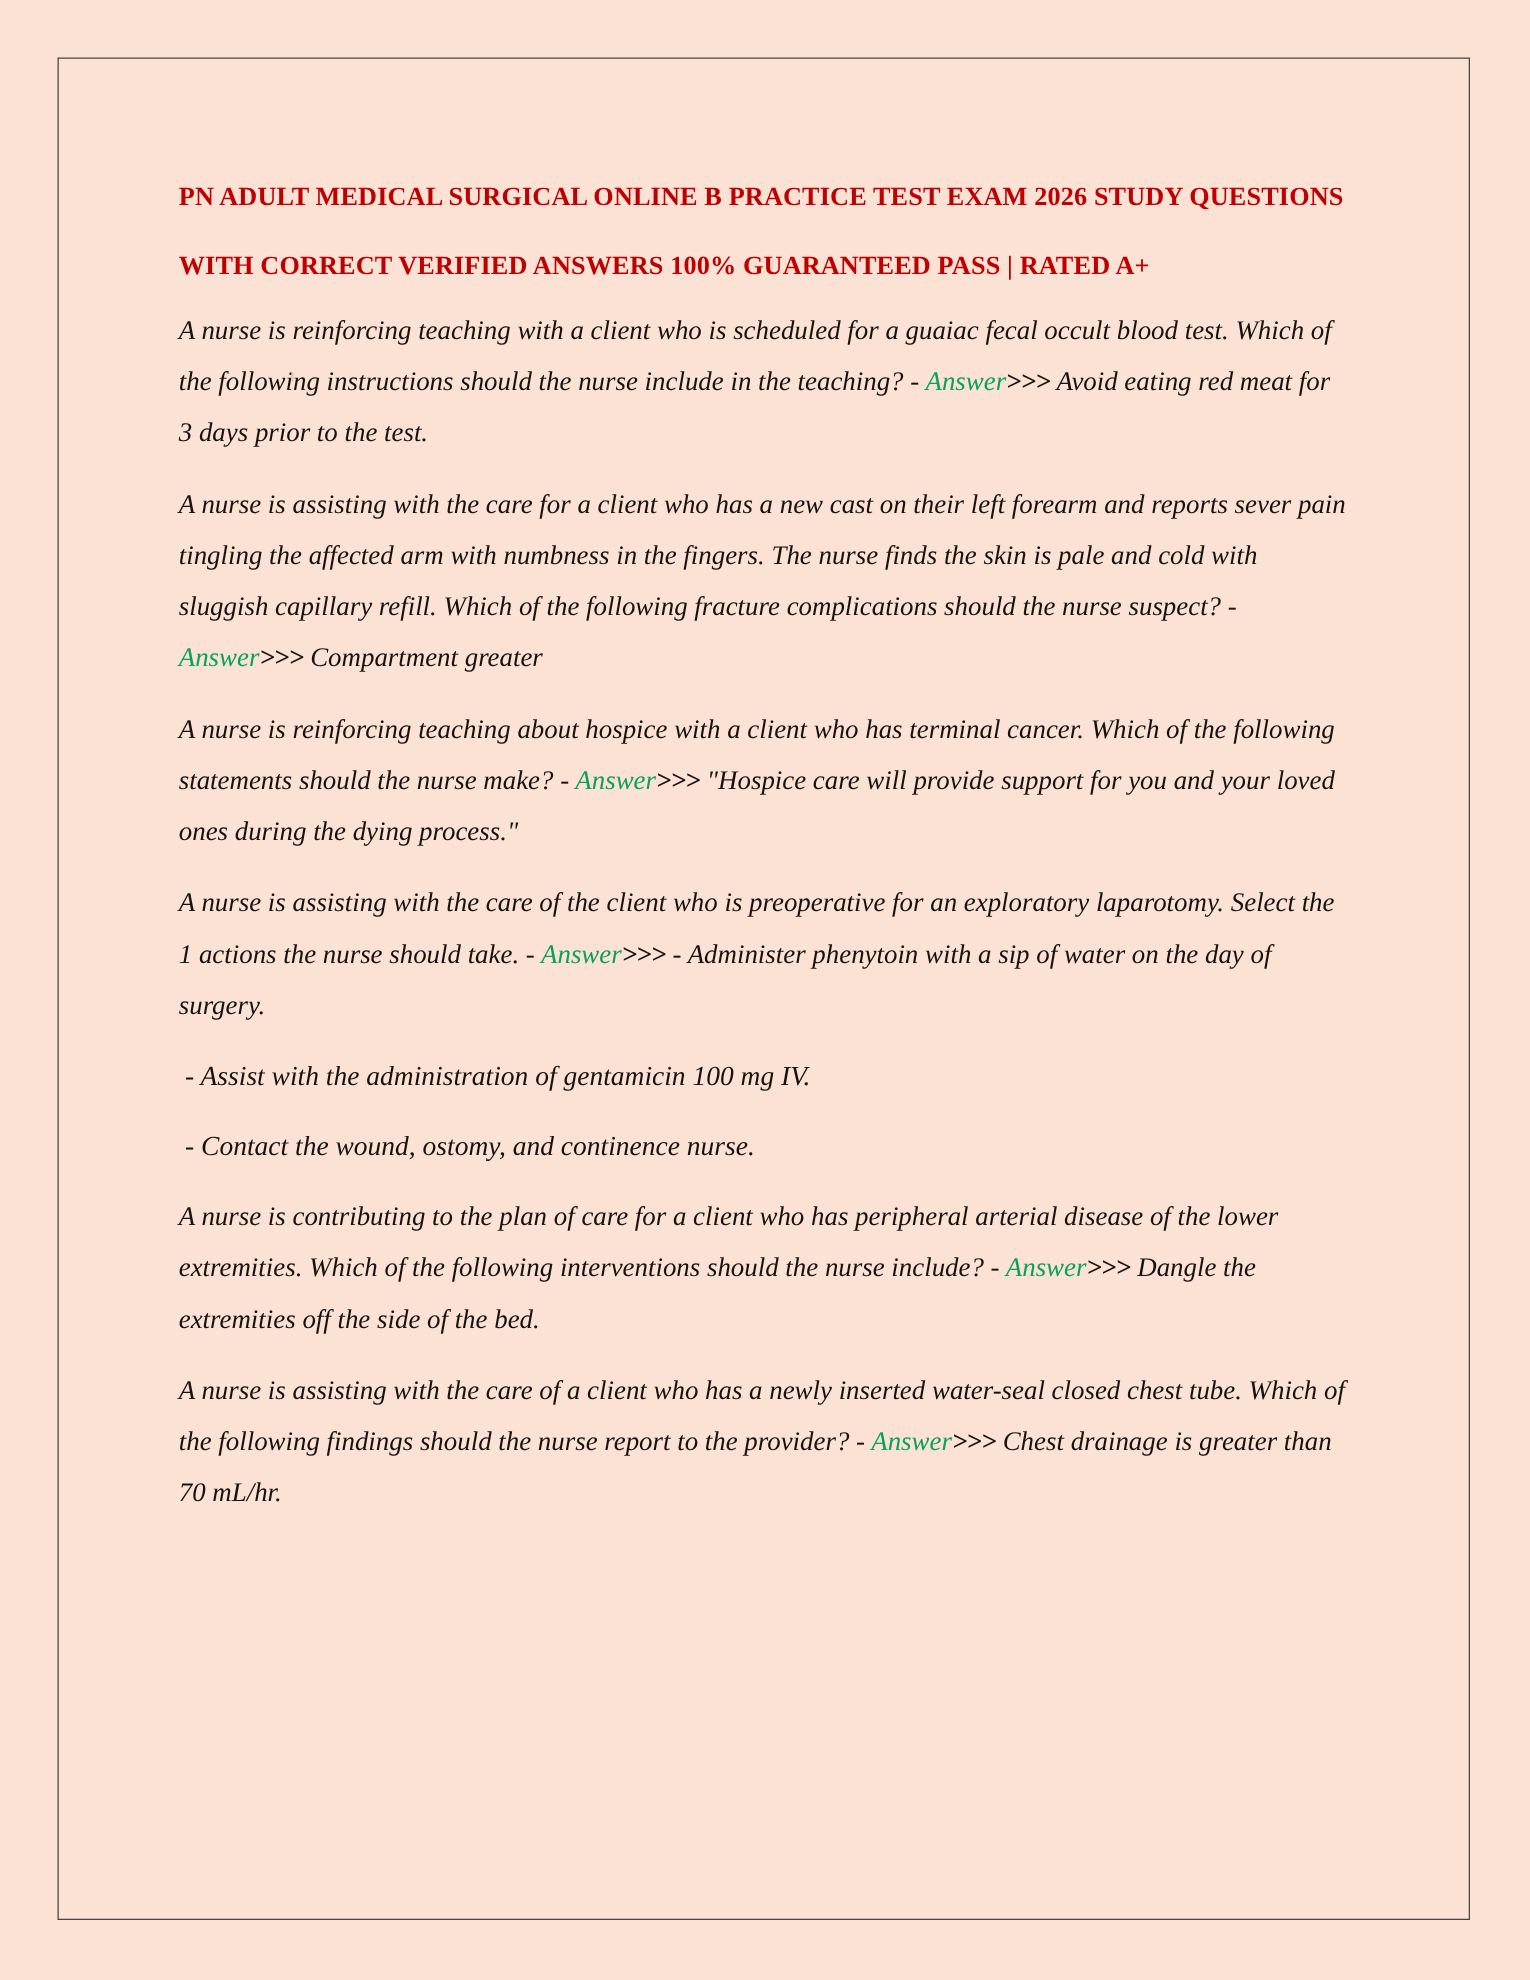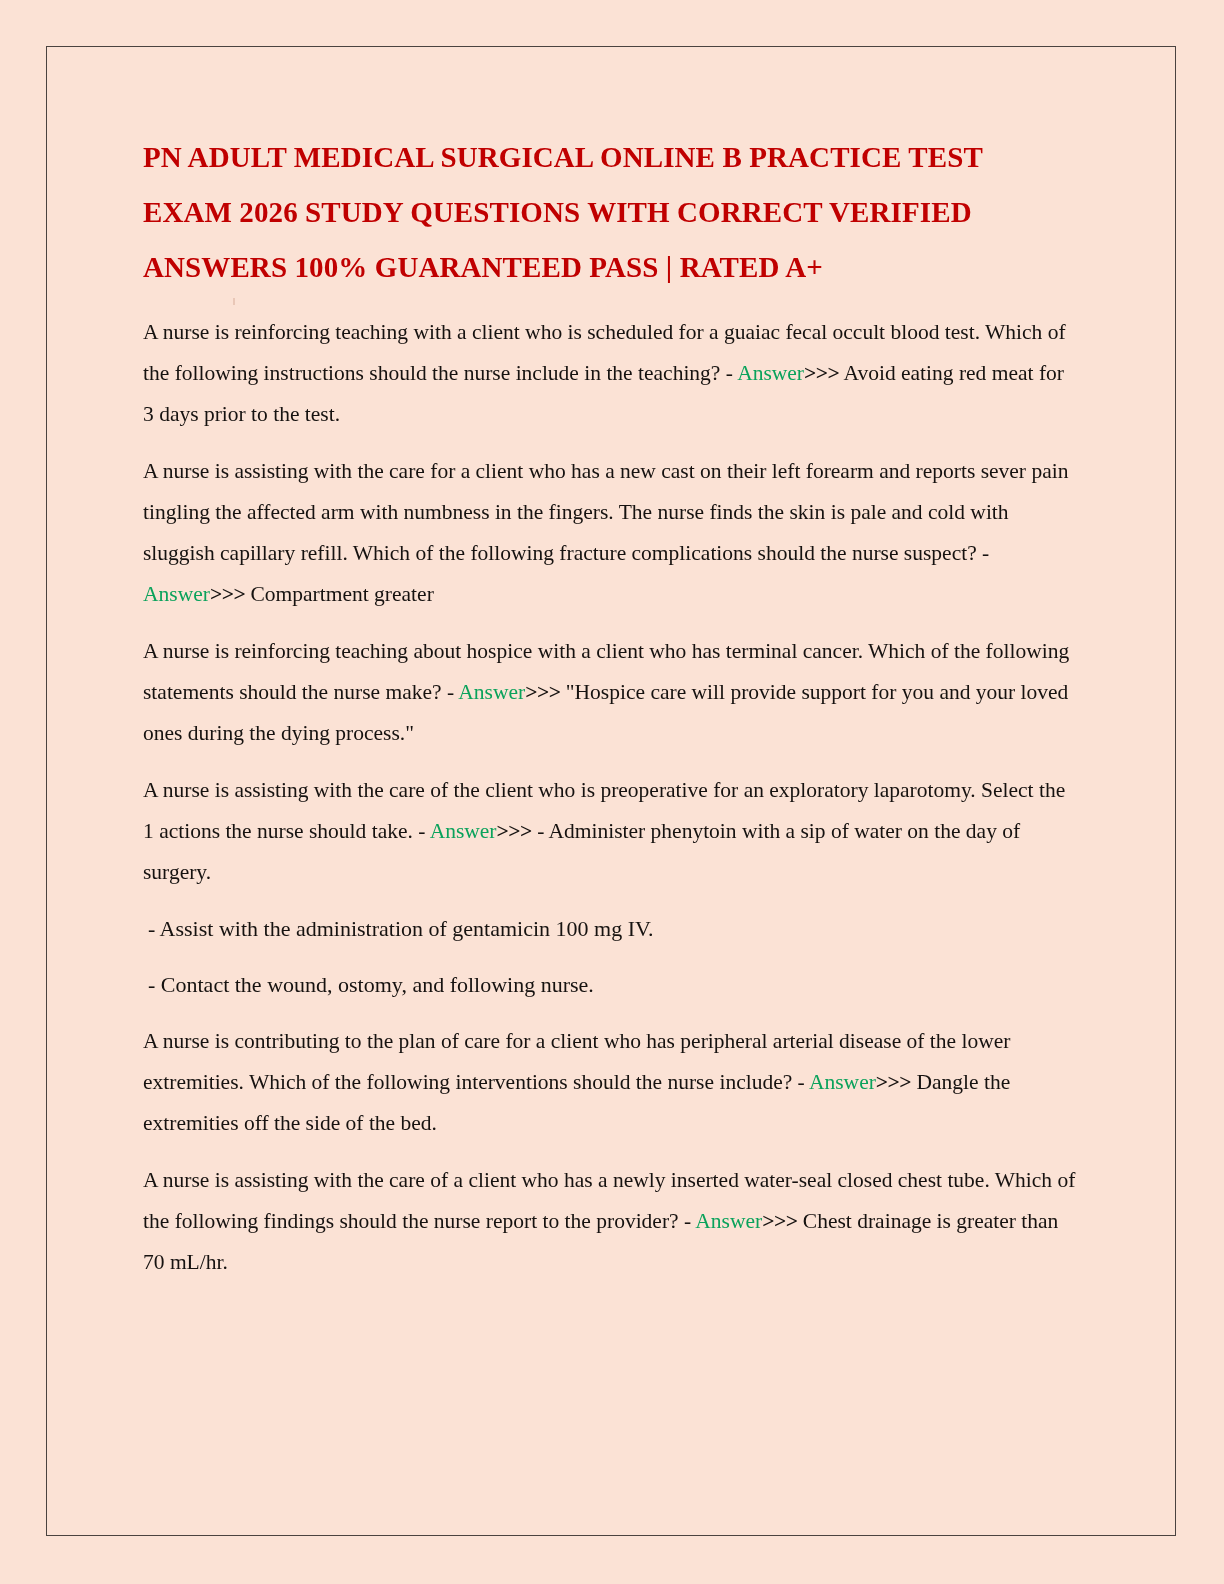--- a/index.html
+++ b/index.html
@@ -38,21 +38,21 @@
     position: absolute;
     left: 143px;
     top: 130px;
     width: 935px;
   }
 
   
   .doc-title {
     color: #c00000;
     font-weight: bold;
-    font-size: 29px;
+    font-size: 21px;
     line-height: 55px;
     letter-spacing: 0.1px;
     margin: 0 0 0 0;
     font-family: "Liberation Serif", "DejaVu Serif", serif;
   }
 
   .title-artifact {
     position: absolute;
     left: 90px;
     top: 168px;
@@ -88,21 +88,22 @@
     color: #0aa25b;
   }
 
   .chev {
     color: #161210;
     font-weight: bold;
     letter-spacing: -0.5px;
   }
 
   #body-block {
-    margin-top: 17px;
+    margin-top: 4px;
+    font-style: italic;
   }
 </style>
 </head>
 <body>
 
 <div id="page">
 
   <div id="page-frame"></div>
 
   <div id="content">
@@ -128,21 +129,21 @@
         <span>"Hospice care will provide support for you and your loved ones during the dying process."</span>
       </p>
 
       <p class="para spaced-top">
         <span>A nurse is assisting with the care of the client who is preoperative for an exploratory laparotomy. Select the 1 actions the nurse should take.</span><span> - </span><span class="answer-tag">Answer</span><span class="chev">&gt;&gt;&gt;</span>
         <span>- Administer phenytoin with a sip of water on the day of surgery.</span>
       </p>
 
       <div>
         <p class="bullet-line">- Assist with the administration of gentamicin 100 mg IV.</p>
-        <p class="bullet-line">- Contact the wound, ostomy, and following nurse.</p>
+        <p class="bullet-line">- Contact the wound, ostomy, and continence nurse.</p>
       </div>
 
       <p class="para spaced-top">
         <span>A nurse is contributing to the plan of care for a client who has peripheral arterial disease of the lower extremities. Which of the following interventions should the nurse include?</span><span> - </span><span class="answer-tag">Answer</span><span class="chev">&gt;&gt;&gt;</span>
         <span>Dangle the extremities off the side of the bed.</span>
       </p>
 
       <p class="para spaced-top">
         <span>A nurse is assisting with the care of a client who has a newly inserted water-seal closed chest tube. Which of the following findings should the nurse report to the provider?</span><span> - </span><span class="answer-tag">Answer</span><span class="chev">&gt;&gt;&gt;</span>
         <span>Chest drainage is greater than 70 mL/hr.</span>

